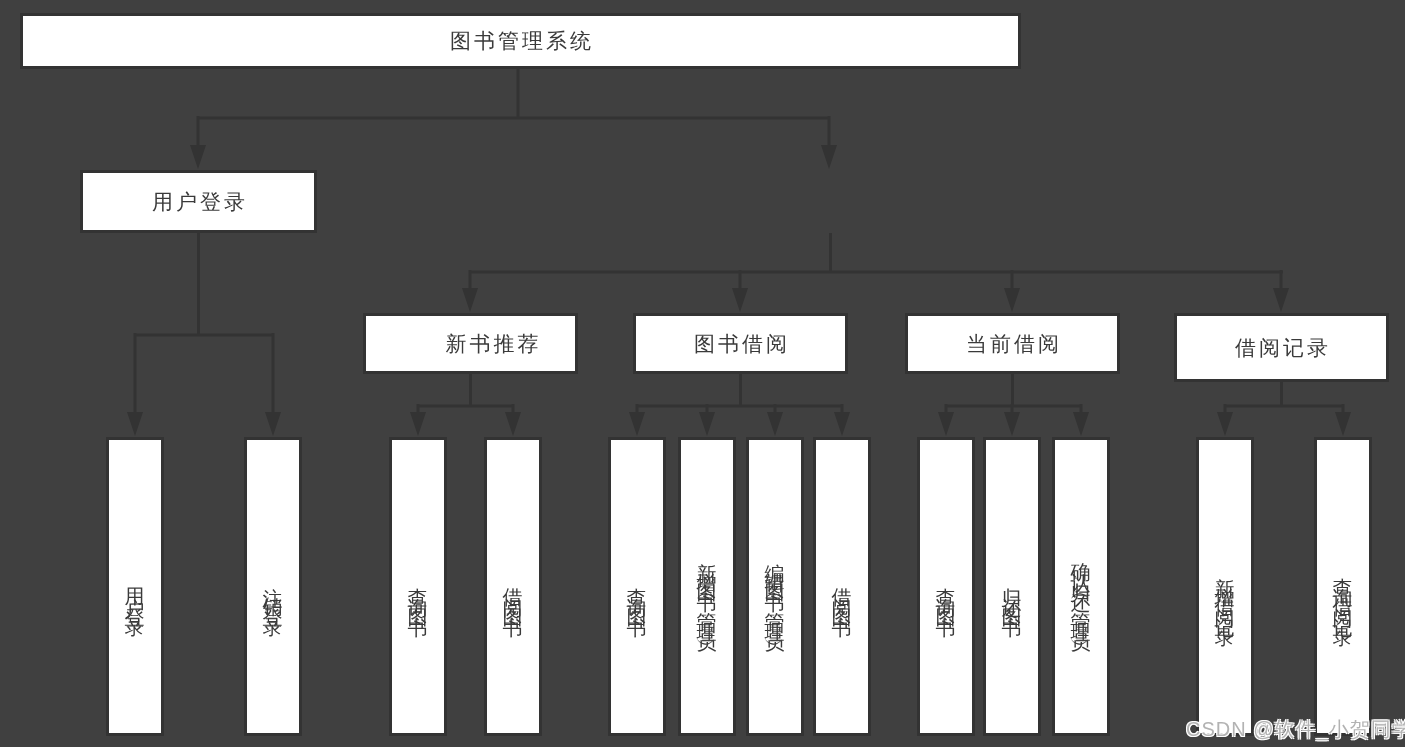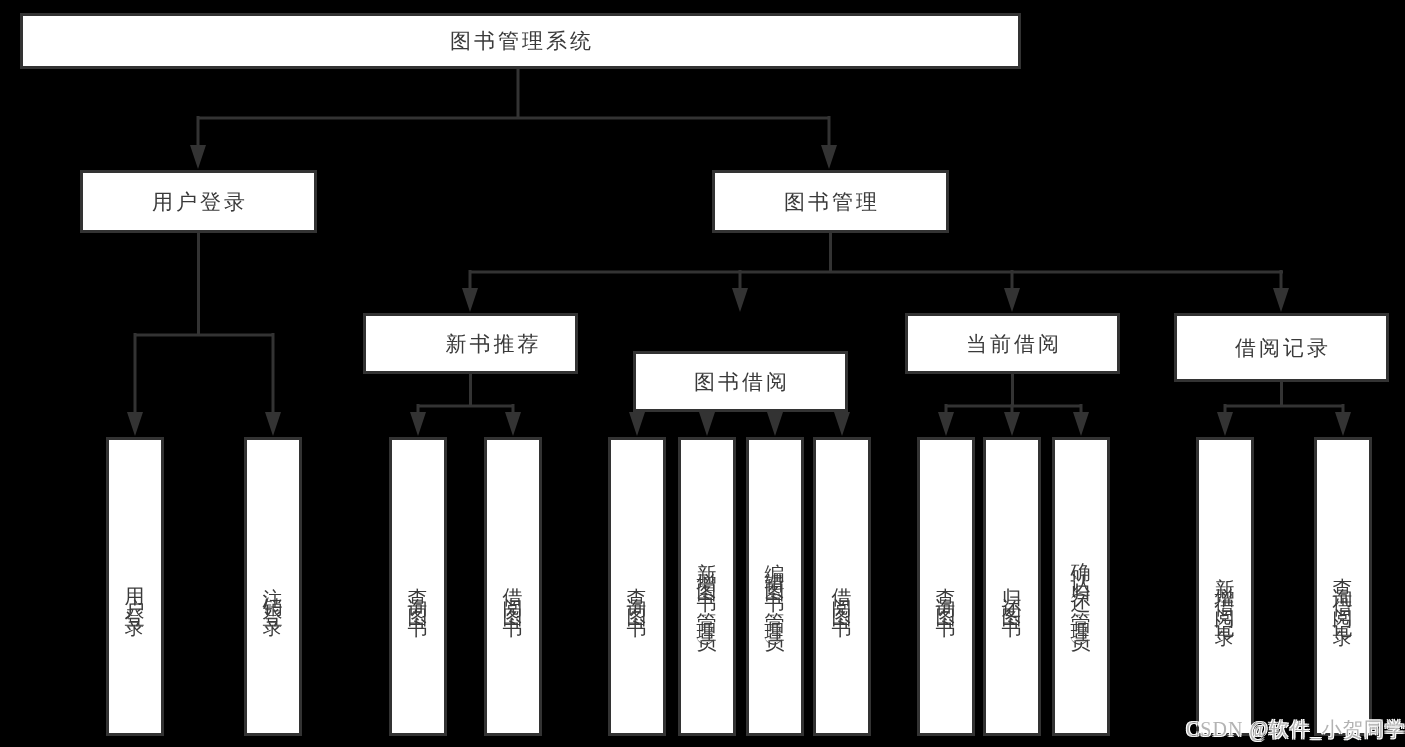--- a/index.html
+++ b/index.html
@@ -4,22 +4,22 @@
 <style>
   html, body {
     margin: 0;
     padding: 0;
     background: #ffffff;
   }
   .canvas {
     position: relative;
     width: 1405px;
     height: 747px;
-    background: #000000;
-    font-family: Liberation Serif, serif;
+    background: #404040;
+    font-family: Liberation Sans, sans-serif;
     overflow: hidden;
   }
   .connectors {
     position: absolute;
     left: 0; top: 0;
     width: 1405px;
     height: 747px;
     pointer-events: none;
   }
   .box {
@@ -129,28 +129,25 @@
       M1335 412 h16 L1343 436 z"></path>
   </svg>
 
   <div class="box" style="left:20px; top:13px; width:1001px; height:56px;">
     <span class="hlabel">图书管理系统</span>
   </div>
 
   <div class="box" style="left:80px; top:170px; width:237px; height:63px;">
     <span class="hlabel">用户登录</span>
   </div>
-  <div class="box" style="left:712px; top:170px; width:237px; height:63px;">
-    <span class="hlabel">图书管理</span>
-  </div>
 
   <div class="box" style="left:363px; top:313px; width:215px; height:61px;padding-left:43px;">
     <span class="hlabel">新书推荐</span>
   </div>
-  <div class="box" style="left:633px; top:313px; width:215px; height:61px;margin-top:38px;">
+  <div class="box" style="left:633px; top:313px; width:215px; height:61px;">
     <span class="hlabel">图书借阅</span>
   </div>
   <div class="box" style="left:905px; top:313px; width:215px; height:61px;text-align:right;">
     <span class="hlabel">当前借阅</span>
   </div>
   <div class="box" style="left:1174px; top:313px; width:215px; height:69px;">
     <span class="hlabel">借阅记录</span>
   </div>
 
   <div class="box vbox" style="left:106px; top:437px; width:58px; height:299px;">

